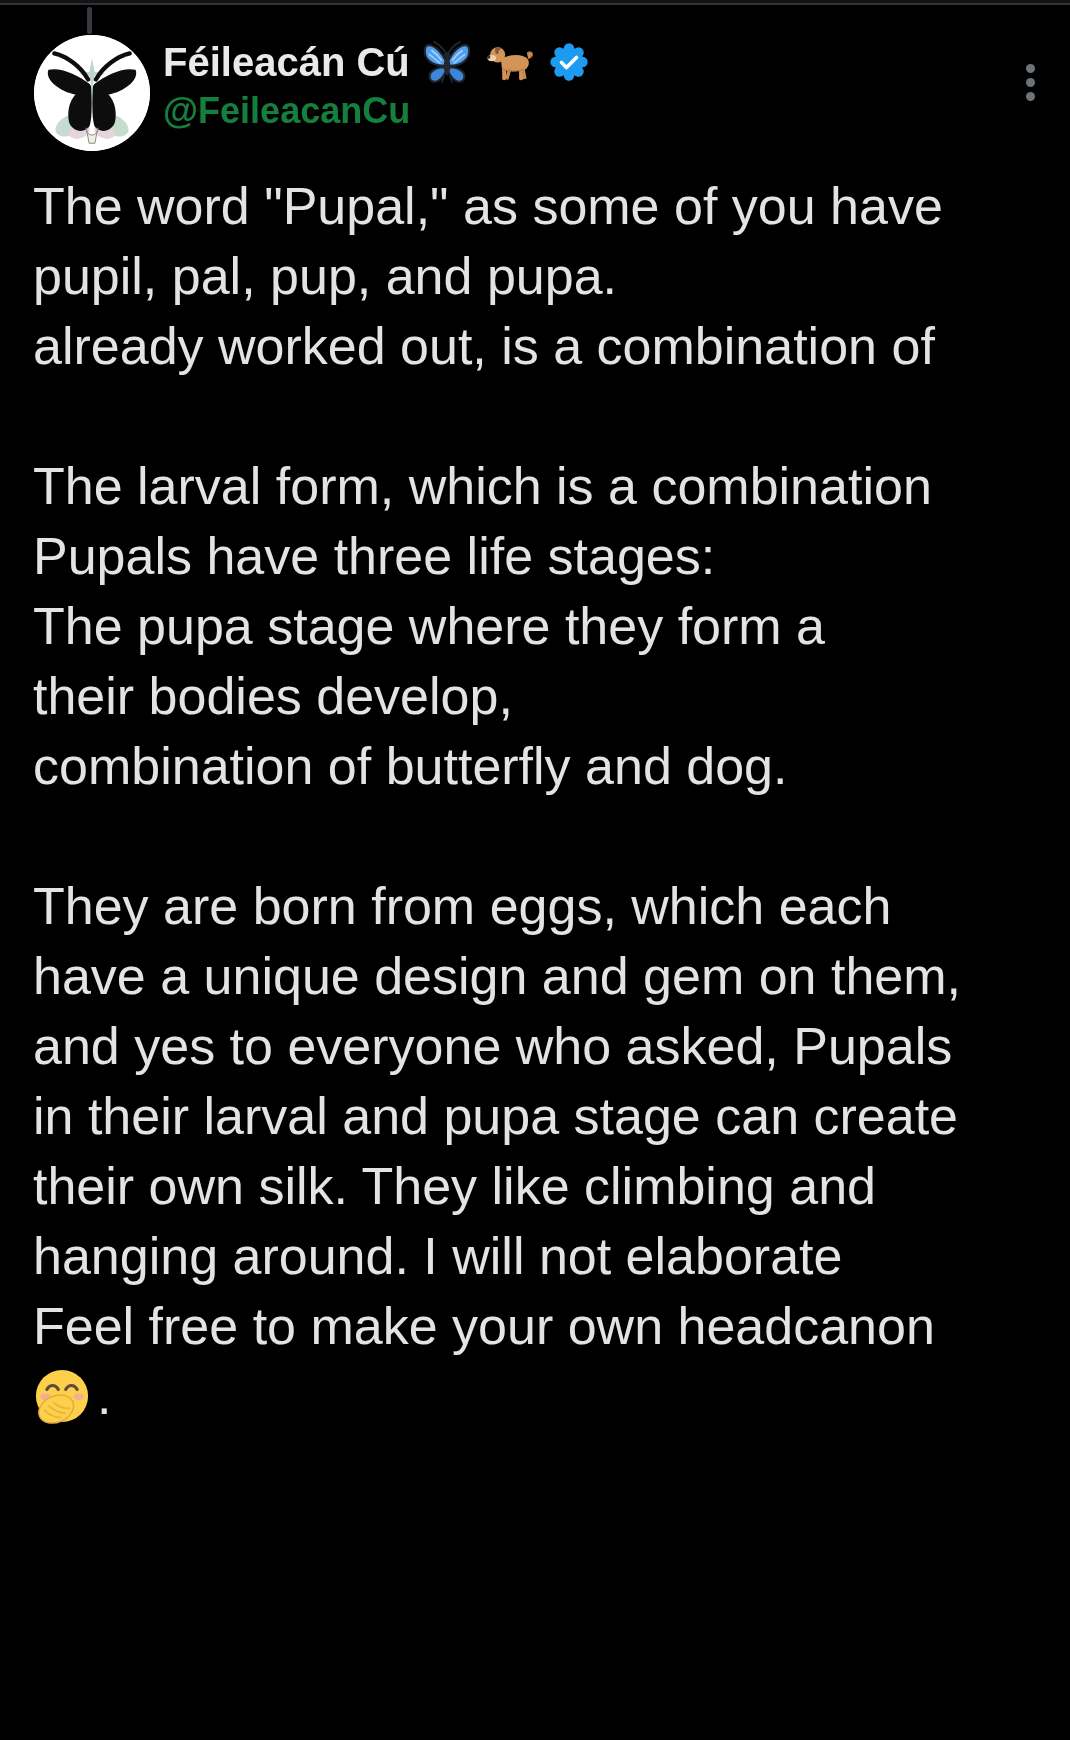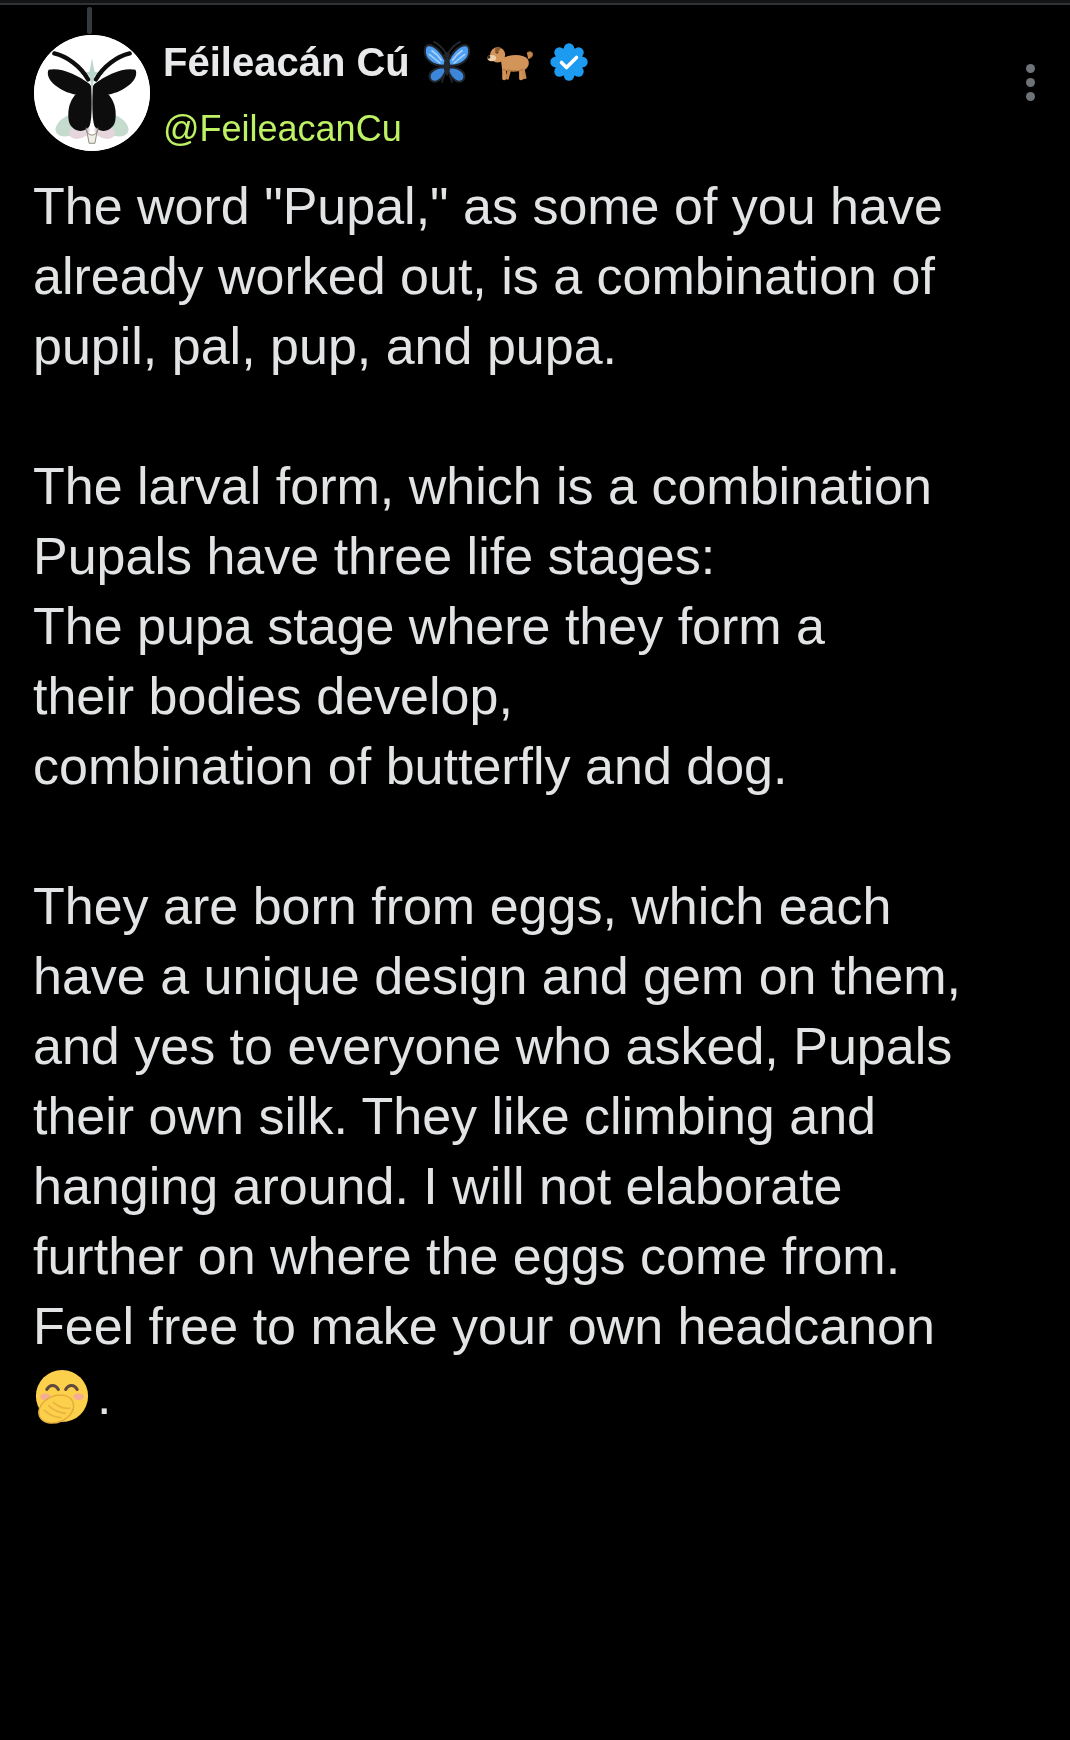--- a/index.html
+++ b/index.html
@@ -28,22 +28,22 @@
     display:flex;align-items:center;gap:11px;
     font-weight:bold;font-size:40px;line-height:48px;color:#e7e9ea;
     white-space:nowrap;
     justify-content:center;
   }
   .name-emoji{width:52px;height:52px;display:inline-block;}
   .name-emoji svg{display:block;width:52px;height:52px;}
   .badge{width:40px;height:40px;display:inline-block;margin-left:2px;}
   .badge svg{display:block;width:40px;height:40px;}
   .handle{
-    font-size:36px;line-height:42px;color:#bef264;margin-top:20px;
-    font-weight:400;white-space:nowrap;
+    font-size:36px;line-height:42px;color:#15803d;margin-top:2px;
+    font-weight:700;white-space:nowrap;
   }
   .more-btn{
     position:absolute;left:1015px;top:58px;width:30px;height:48px;
     display:flex;flex-direction:column;align-items:center;justify-content:center;
     gap:5px;cursor:pointer;background:transparent;border:none;padding:0;
   }
   .more-btn .dot{width:9px;height:9px;border-radius:50%;background:#6e7378;}
   .tweet-body{
     position:absolute;left:33px;top:171px;width:1012px;
     color:#e1e3e4;font-size:52px;letter-spacing:0px;
@@ -150,35 +150,35 @@
 </div>
 
 <button class="more-btn">
   <span class="dot"></span>
   <span class="dot"></span>
   <span class="dot"></span>
 </button>
 
 <div class="tweet-body">
   <div class="t-line">The word "Pupal," as some of you have</div>
+  <div class="t-line">pupil, pal, pup, and pupa.</div>
   <div class="t-line">already worked out, is a combination of</div>
-  <div class="t-line">pupil, pal, pup, and pupa.</div>
   <div class="t-line"></div>
   <div class="t-line">The larval form, which is a combination</div>
   <div class="t-line">Pupals have three life stages:</div>
   <div class="t-line">The pupa stage where they form a</div>
   <div class="t-line">their bodies develop,</div>
   <div class="t-line">combination of butterfly and dog.</div>
   <div class="t-line"></div>
   <div class="t-line">They are born from eggs, which each</div>
   <div class="t-line">have a unique design and gem on them,</div>
   <div class="t-line">and yes to everyone who asked, Pupals</div>
+  <div class="t-line">in their larval and pupa stage can create</div>
   <div class="t-line">their own silk. They like climbing and</div>
   <div class="t-line">hanging around. I will not elaborate</div>
-  <div class="t-line">further on where the eggs come from.</div>
   <div class="t-line">Feel free to make your own headcanon</div>
   <div class="t-line final">
     <span class="hand-emoji">
       <svg viewBox="0 0 40 40">
         <circle cx="20" cy="20" r="18" fill="#fcd04b"></circle>
         <path d="M9.5,15.5 C11.5,11.8 15.5,11.8 17.5,15.5" stroke="#5f4a3d" stroke-width="2.1" fill="none" stroke-linecap="round"></path>
         <path d="M22.5,15.5 C24.5,11.8 28.5,11.8 30.5,15.5" stroke="#5f4a3d" stroke-width="2.1" fill="none" stroke-linecap="round"></path>
         <ellipse cx="8.5" cy="20.5" rx="3.6" ry="2.3" fill="#f5a89e" opacity="0.9"></ellipse>
         <ellipse cx="31.5" cy="20.5" rx="3.6" ry="2.3" fill="#f5a89e" opacity="0.9"></ellipse>
         <g transform="rotate(-24 16 29)">

